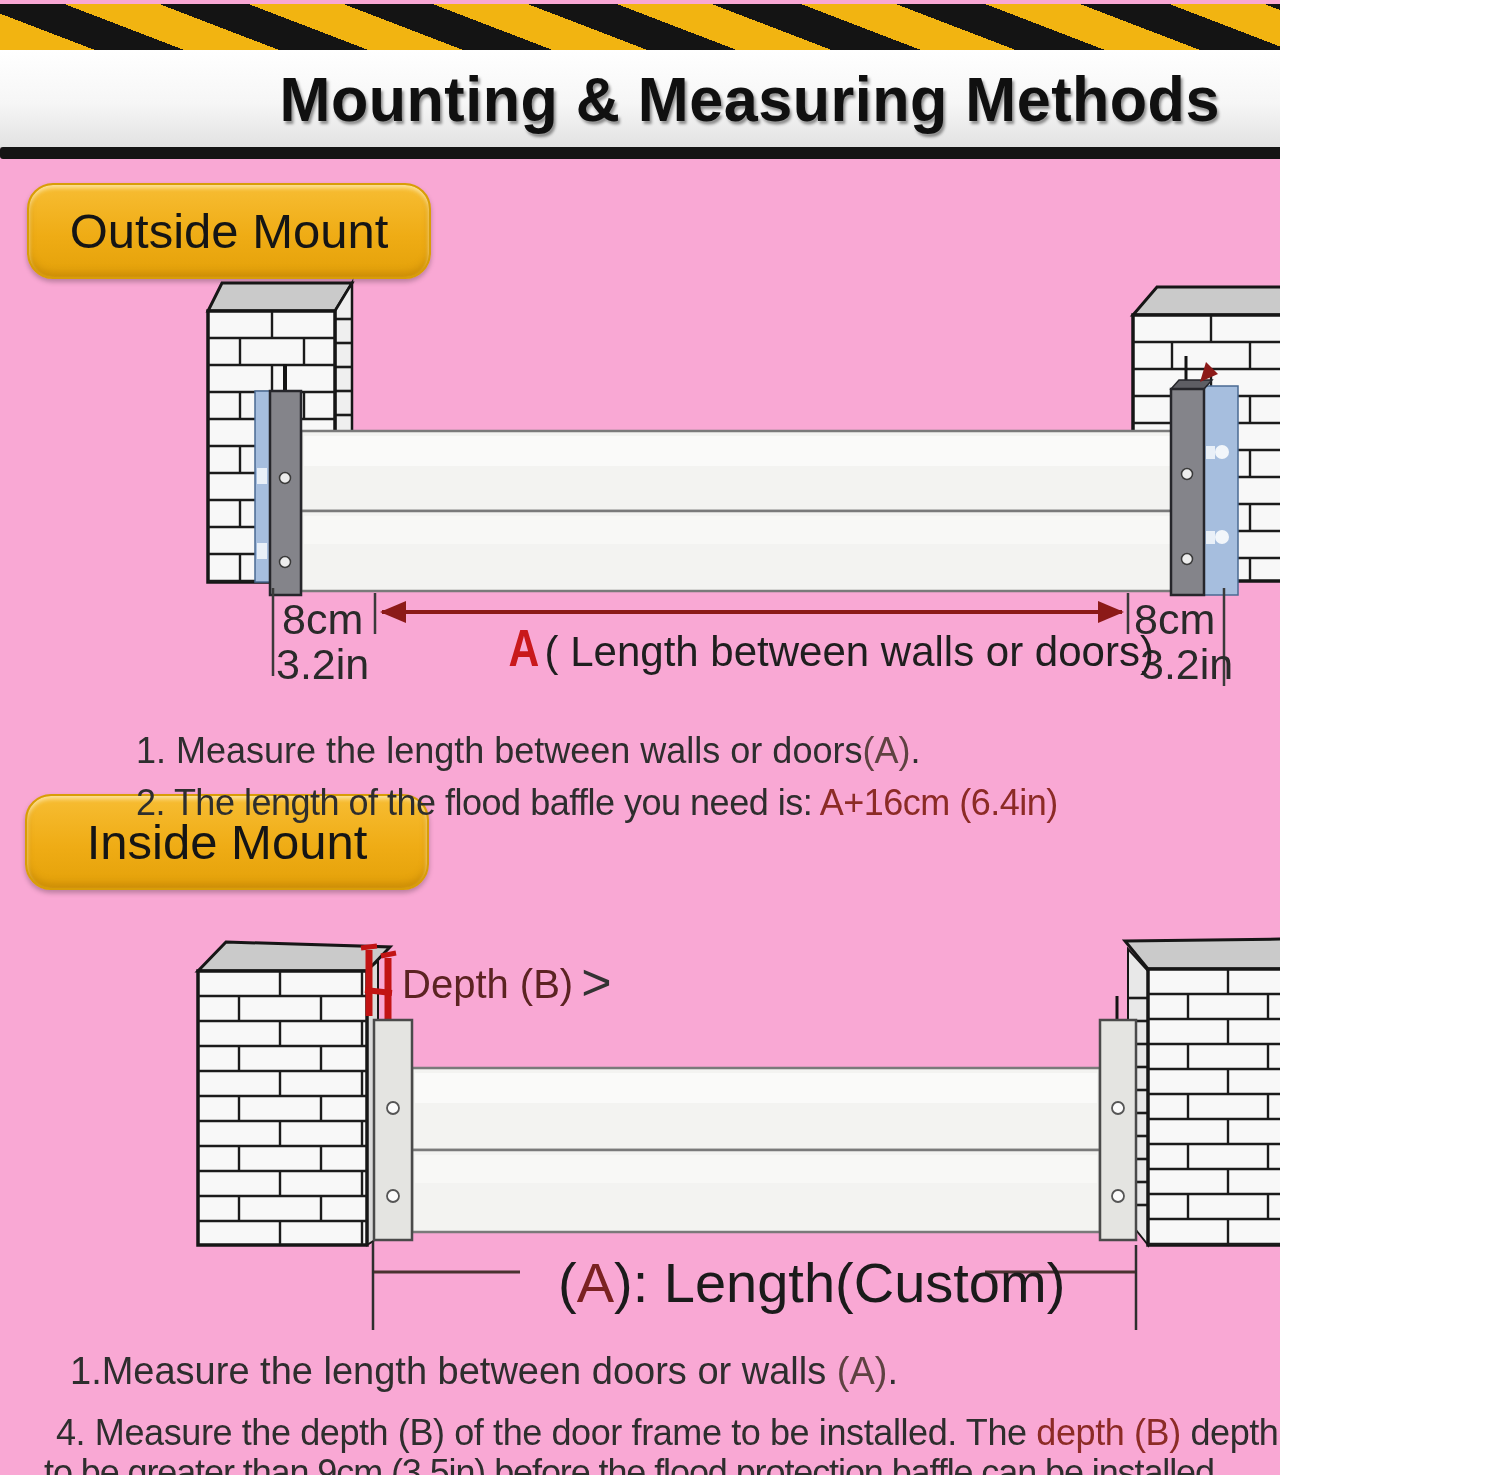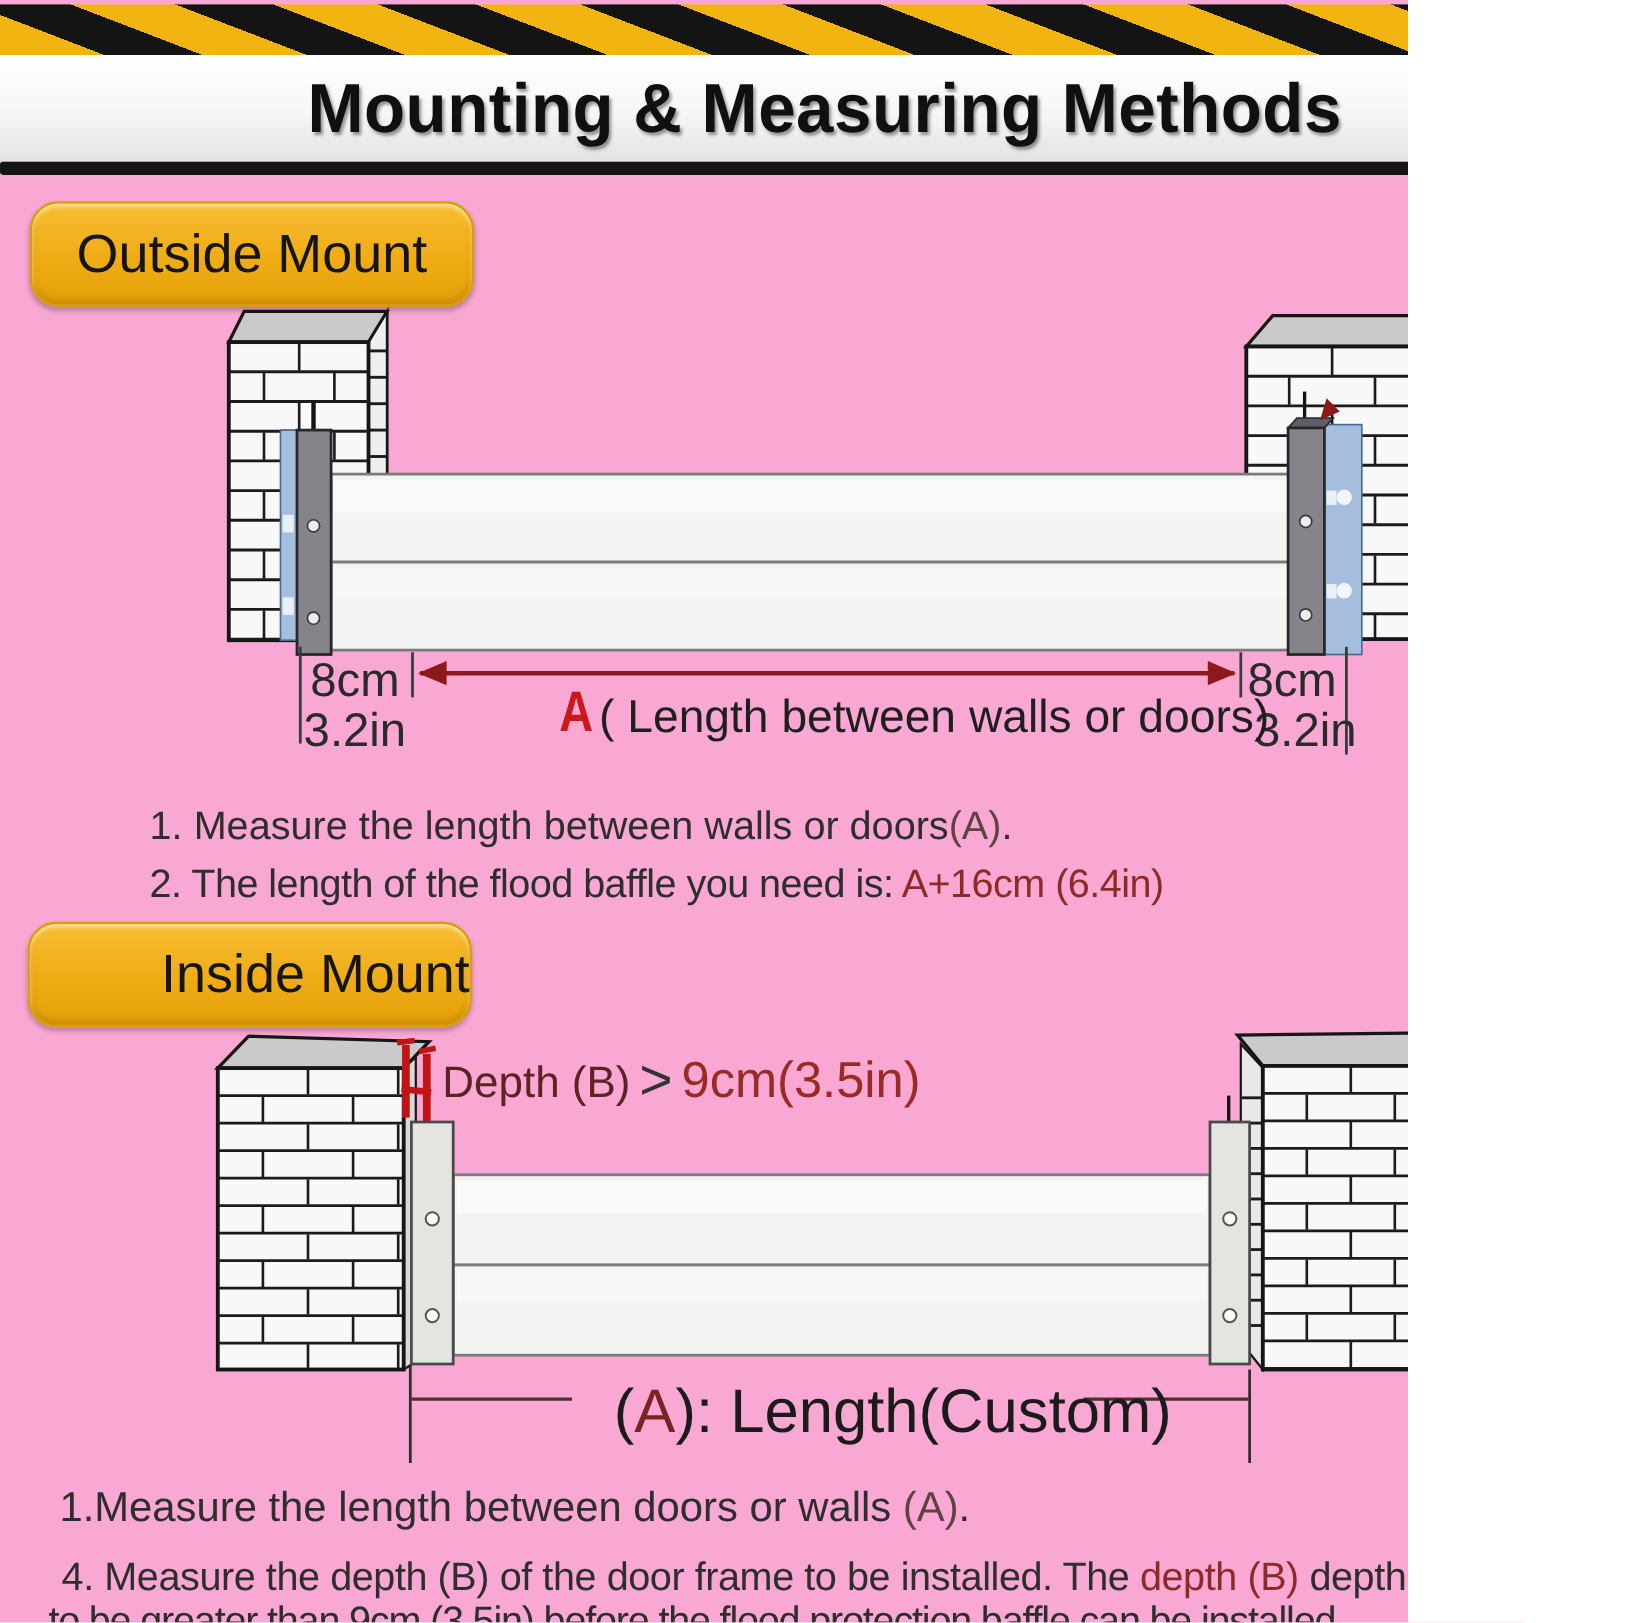--- a/index.html
+++ b/index.html
@@ -27,21 +27,21 @@
   
   .badge{
     position:absolute;width:400px;height:92px;border-radius:26px;
     background:linear-gradient(180deg,#f7bd33 0%,#efac15 55%,#e4a109 100%);
     border:2px solid #d89d07;
     box-shadow:0 3px 5px rgba(0,0,0,0.25), inset 0 3px 4px rgba(255,236,180,0.8), inset 0 -5px 7px rgba(160,105,0,0.35);
     display:flex;align-items:center;justify-content:center;
   }
   .badge span{font-size:49px;color:#151515;white-space:nowrap;}
   #badge-outside{left:27px;top:183px;}
-  #badge-inside{left:25px;top:838px;justify-content:flex-end;}
+  #badge-inside{left:25px;top:794px;}
   
   #art{position:absolute;left:0;top:0;width:1500px;height:1475px;}
   
   .abs{position:absolute;white-space:nowrap;}
   .dimnum{font-size:43px;color:#2a2a2a;}
   .spanlabel{left:505px;top:618px;display:flex;align-items:baseline;}
   .spanlabel .letterA{font-size:52px;font-weight:700;color:#c9191c;transform:scaleX(0.82);margin-right:2px;}
   .spanlabel .caption{font-size:42px;color:#1f1f1f;}
   .step{font-size:36px;color:#2e2e2e;margin-top:12px;}
   .mark{color:#5f4242;}
@@ -347,27 +347,26 @@
   <div class="abs step" style="left:136px;top:718px;">
     <span>1. Measure the length between walls or doors</span><span class="mark">(A)</span><span>.</span>
   </div>
   <div class="abs step" style="left:136px;top:770px;letter-spacing:-0.5px;">
     <span>2. The length of the flood baffle you need is: </span><span class="maroon">A+16cm (6.4in)</span>
   </div>
 
   <div class="abs depthlabel">
     <span class="dl">Depth (B)</span>
     <span class="gt">&gt;</span>
-    <span class="dv">9cm(3.5in)</span>
   </div>
   <div class="abs lengthlabel">
     <span>(</span><span class="la">A</span><span>): Length(Custom)</span>
   </div>
 
-  <div class="abs step" style="left:54px;top:1338px;font-size:38px;">
+  <div class="abs step" style="left:70px;top:1338px;font-size:38px;">
     <span>1.Measure the length between doors or walls </span><span class="mark">(A)</span><span>.</span>
   </div>
   <div class="abs step" style="left:56px;top:1400px;letter-spacing:-0.4px;">
     <span>4. Measure the depth (B) of the door frame to be installed. The </span><span class="maroon">depth (B)</span><span> depth</span>
   </div>
   <div class="abs step" style="left:44px;top:1440px;letter-spacing:-1.1px;">to be greater than 9cm (3.5in) before the flood protection baffle can be installed.</div>
 
 </div>
 
 </body></html>

